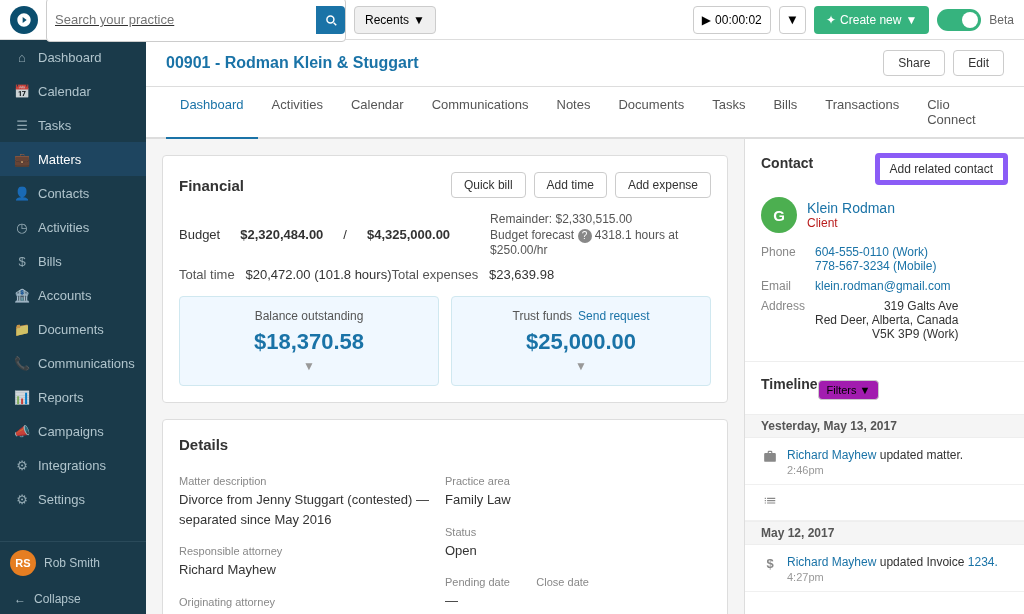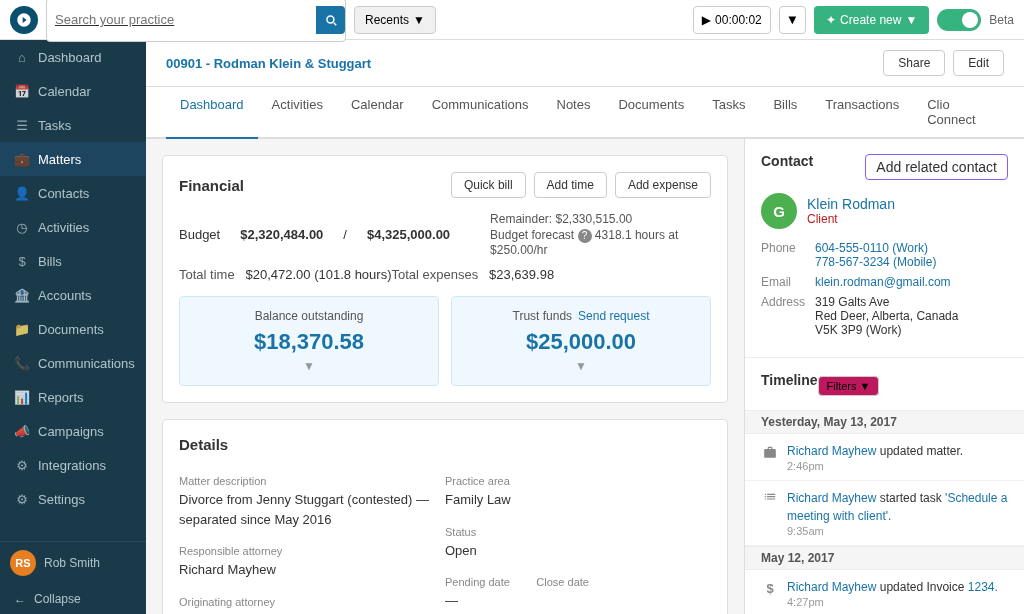--- a/index.html
+++ b/index.html
@@ -33,21 +33,21 @@
     .sidebar-user { display: flex; align-items: center; gap: 8px; padding: 8px 10px; cursor: pointer; }
     .user-avatar { width: 26px; height: 26px; border-radius: 50%; background: #e67e22; color: #fff; display: flex; align-items: center; justify-content: center; font-size: 11px; font-weight: bold; flex-shrink: 0; }
     .user-name { color: #b0c4cc; font-size: 12px; }
     .collapse-btn { display: flex; align-items: center; gap: 8px; padding: 8px 14px; color: #b0c4cc; font-size: 12px; cursor: pointer; }
 
     
     .content-area { flex: 1; overflow-y: auto; background: #f5f5f5; display: flex; flex-direction: column; }
 
     
     .matter-header { background: #fff; padding: 10px 20px; display: flex; align-items: center; justify-content: space-between; border-bottom: 1px solid #ddd; flex-shrink: 0; }
-    .matter-title { font-size: 13px; font-weight: 600; color: #1a73a7; }
+    .matter-title { font-size: 16px; font-weight: 600; color: #1a73a7; }
     .header-actions { display: flex; gap: 8px; }
     .btn-outline { background: #fff; border: 1px solid #ccc; border-radius: 4px; padding: 5px 14px; font-size: 12px; cursor: pointer; color: #333; }
 
     
     .tabs-bar { background: #fff; border-bottom: 2px solid #ddd; padding: 0 20px; display: flex; gap: 0; flex-shrink: 0; }
     .tab { padding: 10px 14px; font-size: 13px; cursor: pointer; color: #555; border-bottom: 2px solid transparent; margin-bottom: -2px; }
     .tab.active { color: #1a73a7; border-bottom: 2px solid #1a73a7; font-weight: 500; }
 
     
     .main-content { display: flex; flex: 1; gap: 0; overflow: hidden; }
@@ -90,25 +90,25 @@
     .rp-section { padding: 14px 16px; border-bottom: 1px solid #eee; }
     .rp-title { font-size: 14px; font-weight: 600; margin-bottom: 12px; }
     .contact-header { display: flex; align-items: center; gap: 10px; margin-bottom: 12px; }
     .contact-avatar { width: 36px; height: 36px; border-radius: 50%; background: #4CAF50; color: #fff; display: flex; align-items: center; justify-content: center; font-size: 15px; font-weight: bold; flex-shrink: 0; }
     .contact-name { color: #1a73a7; font-size: 14px; font-weight: 500; cursor: pointer; }
     .contact-role { color: #b91c1c; font-size: 12px; }
     .contact-info-row { display: flex; gap: 6px; margin-bottom: 6px; font-size: 12px; }
     .ci-label { color: #888; width: 48px; flex-shrink: 0; }
     .ci-value { color: #333; }
     .ci-link { color: #1a73a7; cursor: pointer; }
-    .add-related-btn { background: #fff; border: 1px solid #8b5cf6; border-radius: 4px; padding: 4px 10px; font-size: 14px; cursor: pointer; color: #333; }
+    .add-related-btn { background: #fff; border: 5px solid #8b5cf6; border-radius: 4px; padding: 4px 10px; font-size: 12px; cursor: pointer; color: #333; }
 
     
     .timeline-header { display: flex; align-items: center; margin-bottom: 10px; }
-    .filters-btn { background: #be185d; border: 1px solid #ccc; border-radius: 4px; padding: 3px 8px; font-size: 11px; cursor: pointer; display: flex; align-items: center; gap: 3px; }
+    .filters-btn { background: #a21caf; border: 1px solid #ccc; border-radius: 4px; padding: 3px 8px; font-size: 11px; cursor: pointer; display: flex; align-items: center; gap: 3px; }
     .timeline-date-group { font-size: 12px; font-weight: 600; color: #555; background: #f5f5f5; padding: 4px 16px; border-top: 1px solid #eee; border-bottom: 1px solid #eee; }
     .timeline-item { display: flex; gap: 8px; padding: 8px 16px; border-bottom: 1px solid #f0f0f0; }
     .tl-icon { width: 18px; height: 18px; flex-shrink: 0; margin-top: 1px; display: flex; align-items: center; justify-content: center; }
     .tl-content { flex: 1; }
     .tl-text { font-size: 12px; color: #333; line-height: 1.5; }
     .tl-link { color: #1a73a7; cursor: pointer; }
     .tl-time { font-size: 11px; color: #999; }
   </style>
 </head>
 <body>
@@ -375,21 +375,21 @@
               <div class="ci-link">604-555-0110 (Work)</div>
               <div class="ci-link">778-567-3234 (Mobile)</div>
             </div>
           </div>
           <div class="contact-info-row">
             <span class="ci-label">Email</span>
             <span class="ci-link">klein.rodman@gmail.com</span>
           </div>
           <div class="contact-info-row">
             <span class="ci-label">Address</span>
-            <span class="ci-value" style="white-space:pre-line;">319 Galts Ave
+            <span class="ci-value" style="white-space:pre-line;text-align:right;">319 Galts Ave
 Red Deer, Alberta, Canada
 V5K 3P9 (Work)</span>
           </div>
         </div>
 
         <div>
           <div class="rp-section" style="border-bottom:none; padding-bottom:0;">
             <div class="timeline-header">
               <span class="rp-title">Timeline</span>
               <button class="filters-btn">
@@ -415,28 +415,20 @@
               <div class="tl-time">2:46pm</div>
             </div>
           </div>
 
           <div class="timeline-item">
             <div class="tl-icon">
               <svg width="14" height="14" viewBox="0 0 24 24" fill="#888">
                   <path d="M3 5h2V3H3v2zm0 8h2v-2H3v2zm0-4h2V7H3v2zm4 4h14v-2H7v2zM7 7v2h14V7H7zm0-4v2h14V3H7z"></path>
                 </svg>
             </div>
-            <div class="tl-content">
-              <div class="tl-text">
-                <span class="tl-link">Richard Mayhew</span>
-                <span> started task </span>
-                <span class="tl-link">'Schedule a meeting with client'.</span>
-              </div>
-              <div class="tl-time">9:35am</div>
-            </div>
           </div>
 
           <div class="timeline-date-group">May 12, 2017</div>
 
           <div class="timeline-item">
             <div class="tl-icon" style="font-size:13px; color:#888; font-weight:bold;">$</div>
             <div class="tl-content">
               <div class="tl-text">
                 <span class="tl-link">Richard Mayhew</span>
                 <span> updated Invoice </span>

